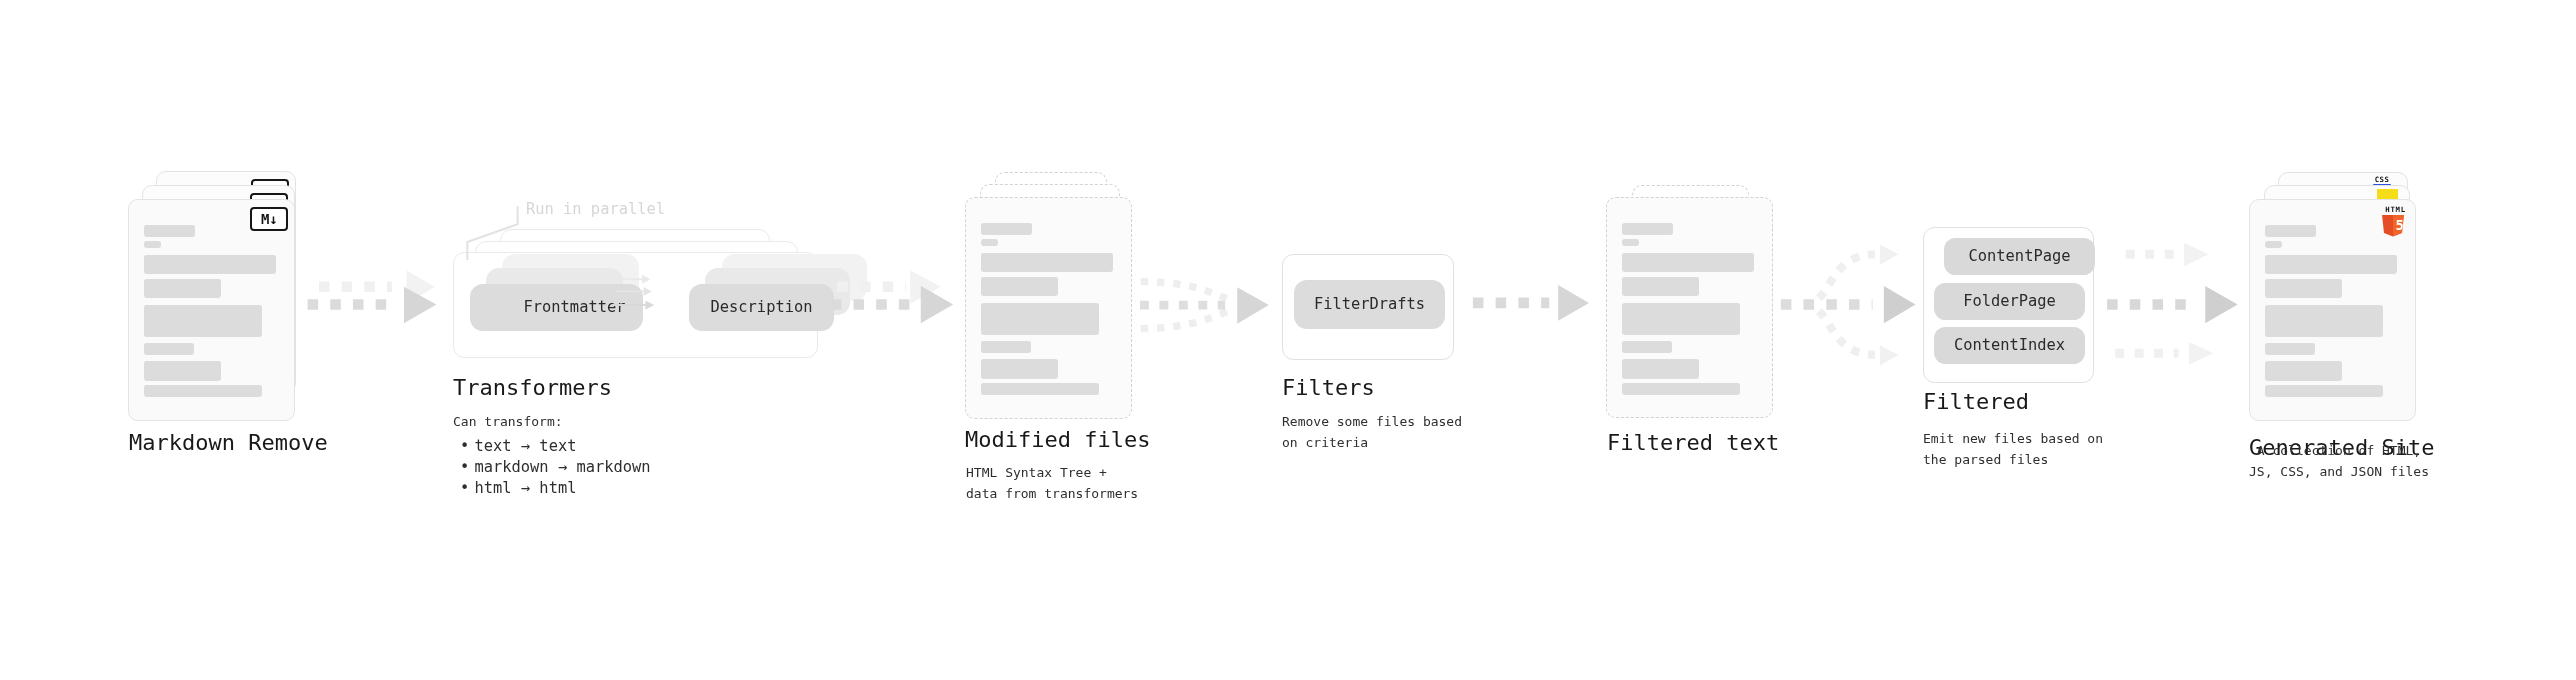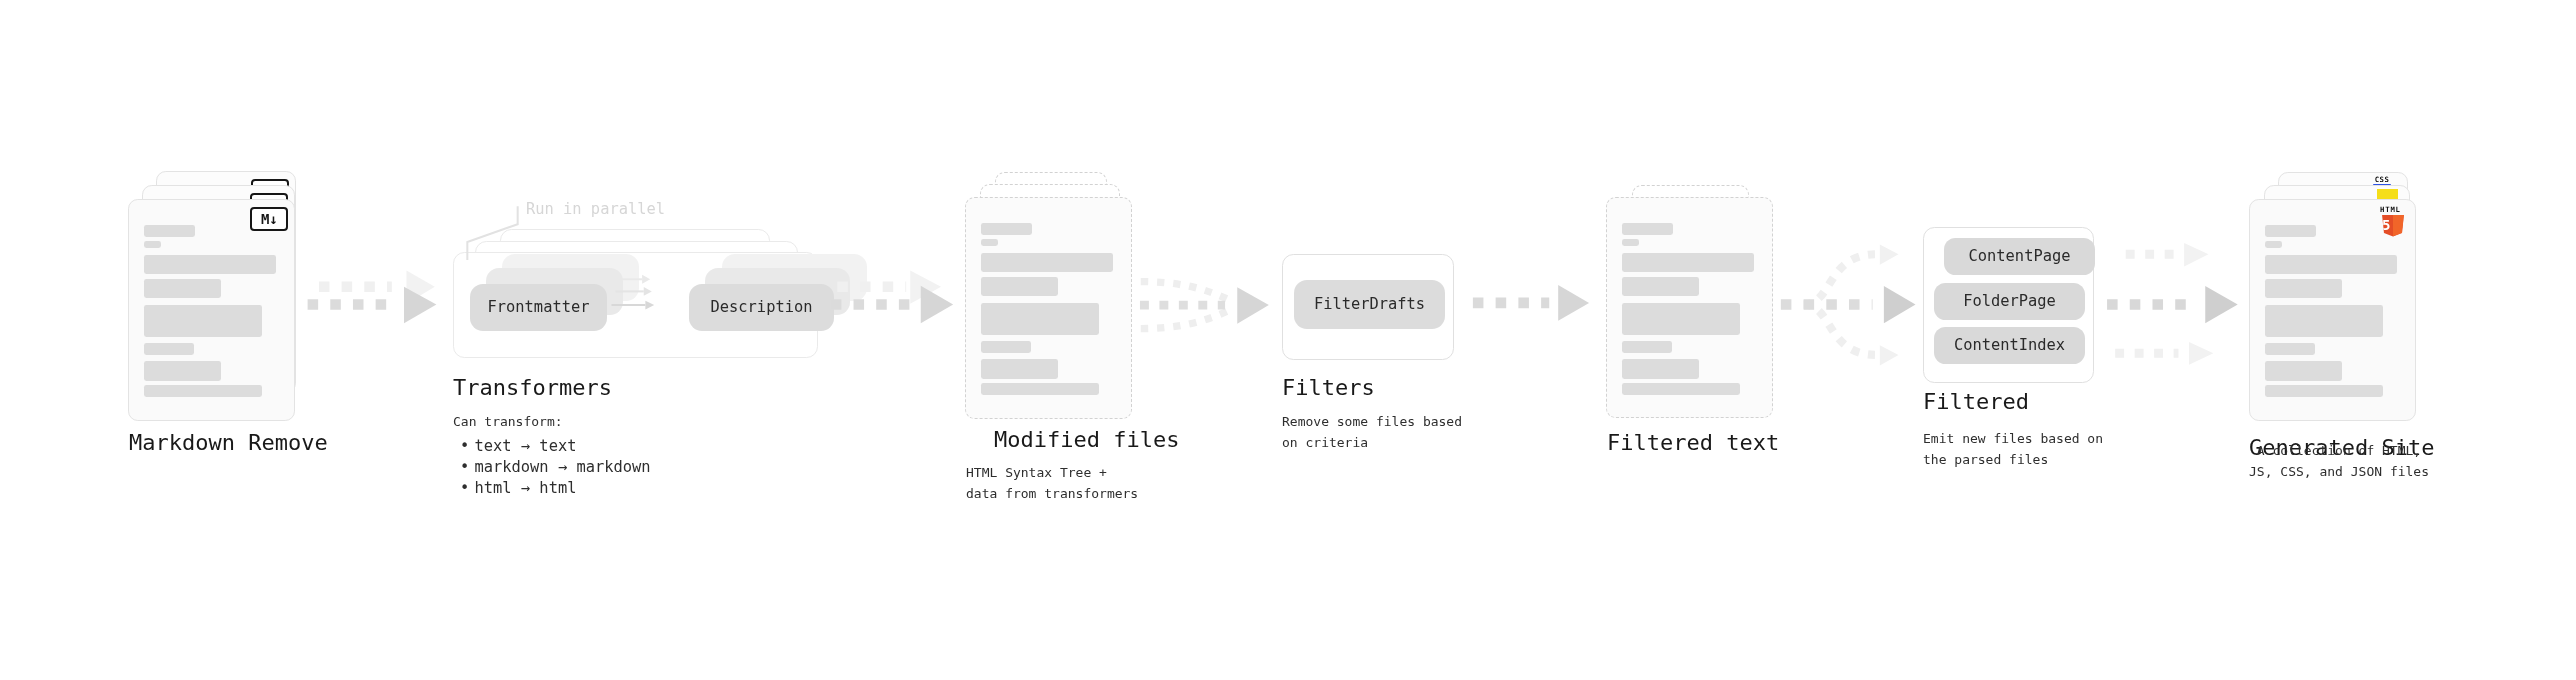--- a/index.html
+++ b/index.html
@@ -23,21 +23,21 @@
   .b7{top:161px;width:77px;height:19.5px}
   .b8{top:185px;width:118px;height:12.2px}
   
   .md-badge{position:absolute;top:6.5px;right:5.7px;width:34px;height:20.3px;border:2.4px solid #161616;border-radius:4.1px;
     background:#fff;color:#161616;font-weight:bold;font-size:14px;line-height:20.3px;text-align:center;}
   
   .css-badge{position:absolute;top:3.3px;right:16px;width:18px;text-align:center;}
   .css-word{font-size:7.3px;font-weight:bold;color:#101010;letter-spacing:0.4px;line-height:7.3px;}
   .css-bar{height:3.3px;background:#2d53e5;margin-top:0.8px;border-radius:0.8px;}
   .js-badge{position:absolute;top:3.3px;right:10.6px;width:21px;height:9.8px;background:#f5de19;}
-  .html5-badge{position:absolute;top:5.7px;right:9px;width:26px;text-align:left;}
+  .html5-badge{position:absolute;top:5.7px;right:9px;width:26px;text-align:right;}
   .html5-word{font-size:7.3px;font-weight:bold;color:#101010;letter-spacing:0.8px;line-height:8.1px;}
   .html5-shield{width:22px;height:22px;margin:0.8px auto 0;background:#e44d26;position:relative;
     clip-path:polygon(0 0,100% 0,91% 84%,50% 100%,9% 84%);}
   .html5-shield::after{content:"";position:absolute;right:0;top:0;width:50%;height:100%;background:#f16529;
     clip-path:polygon(0 0,100% 0,82% 84%,0 100%);}
   .html5-five{position:absolute;left:0;right:0;top:0.8px;color:#ffffff;font-size:14px;font-weight:bold;line-height:20.3px;z-index:2;}
   
   .t-box{position:absolute;border:1.6px solid #eaeaea;border-radius:11.4px;background:#ffffff;box-sizing:border-box;}
   .o-box{position:absolute;border:1.6px solid #e0e0e0;border-radius:11.4px;background:#ffffff;box-sizing:border-box;}
   .chip{position:absolute;background:#dcdcdc;border-radius:13px;color:#2a2a2a;font-size:15.4px;text-align:center;}
@@ -87,21 +87,21 @@
     <polygon points="127,28 127,73 167,50" fill="#d6d6d6"></polygon>
   </svg>
 
   <div>
     <div class="t-box" style="left:500px;top:229px;width:270px;height:89px;"></div>
     <div class="t-box" style="left:475px;top:241px;width:323px;height:99px;"></div>
     <div class="t-box" style="left:453px;top:252px;width:365px;height:106px;"></div>
 
     <div class="chip chip-ghost2" style="left:502px;top:254px;width:137px;height:47px;"></div>
     <div class="chip chip-ghost1" style="left:486px;top:268px;width:137px;height:47px;"></div>
-    <div class="chip" style="left:470px;top:284px;width:137px;height:47px;line-height:47px;">Frontmatter</div>
+    <div class="chip" style="left:470px;top:284px;width:137px;height:47px;line-height:47px;padding-left:36px;">Frontmatter</div>
 
     <div class="chip chip-ghost2" style="left:722px;top:254px;width:145px;height:47px;"></div>
     <div class="chip chip-ghost1" style="left:705px;top:268px;width:145px;height:47px;"></div>
     <div class="chip" style="left:689px;top:284px;width:145px;height:47px;line-height:47px;">Description</div>
 
     <svg class="arrow-svg" style="left:608px;top:268px;" width="57" height="50" viewBox="0 0 70 62">
       <line x1="12" y1="14" x2="42" y2="14" stroke="#e9e9e9" stroke-width="2.5"></line>
       <polygon points="42,8.5 42,19.5 52,14" fill="#e9e9e9"></polygon>
       <line x1="9" y1="29" x2="44" y2="29" stroke="#e4e4e4" stroke-width="2.5"></line>
       <polygon points="44,23.5 44,34.5 54,29" fill="#e4e4e4"></polygon>
@@ -145,21 +145,21 @@
     <div class="doc-card dashed" style="left:965px;top:197px;width:167px;height:222px;">
       <div class="bar b1"></div>
       <div class="bar b2"></div>
       <div class="bar b3"></div>
       <div class="bar b4"></div>
       <div class="bar b5"></div>
       <div class="bar b6"></div>
       <div class="bar b7"></div>
       <div class="bar b8"></div>
     </div>
-    <div class="h" style="left:965px;top:427px;margin-left:29px;">Modified files</div>
+    <div class="h" style="left:965px;top:427px;">Modified files</div>
     <div class="sub" style="left:966px;top:462px;">HTML Syntax Tree +
 data from transformers</div>
   </div>
 
   <svg class="arrow-svg" style="left:1134px;top:267px;" width="140" height="77" viewBox="0 0 172 95">
     <path d="M8,18 C55,18 85,26 116,40" fill="none" stroke="#eeeeee" stroke-width="9" stroke-dasharray="9 11"></path>
     <path d="M8,76 C55,76 85,68 116,54" fill="none" stroke="#eeeeee" stroke-width="9" stroke-dasharray="9 11"></path>
     <line x1="7" y1="47" x2="112" y2="47" stroke="#dedede" stroke-width="11" stroke-dasharray="11 13"></line>
     <polygon points="127,25 127,70 166,47" fill="#d6d6d6"></polygon>
   </svg>

